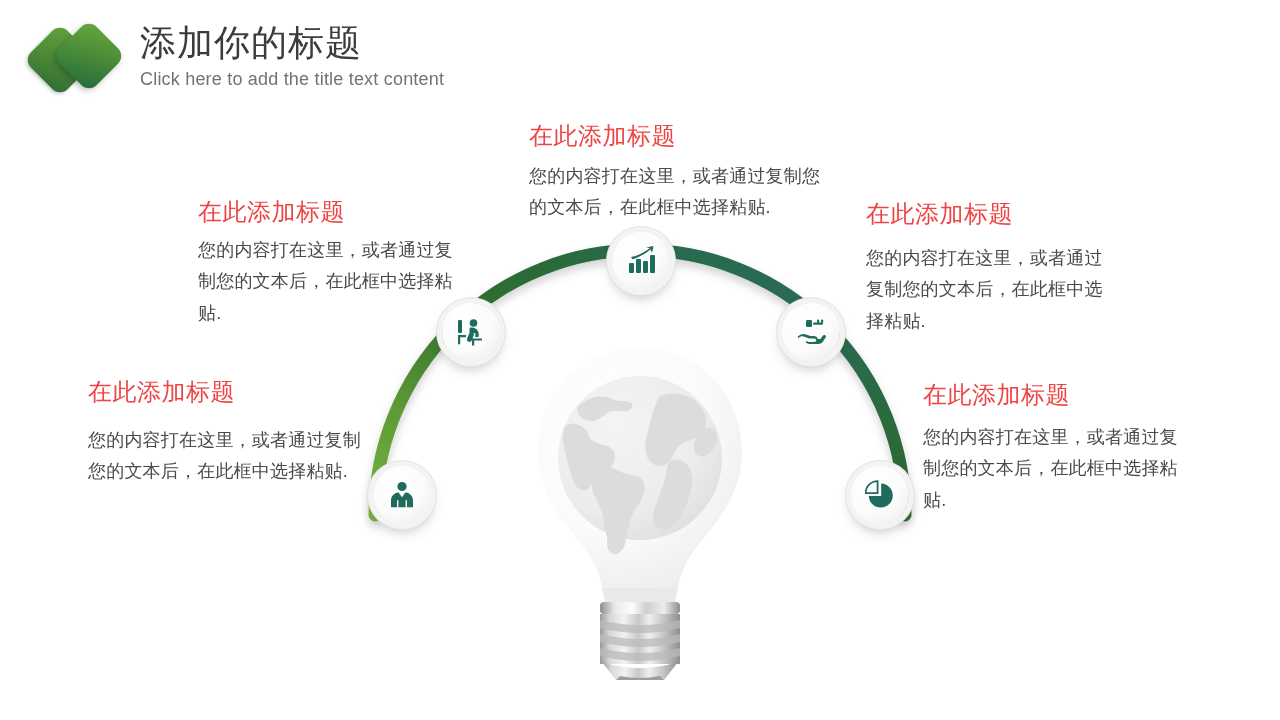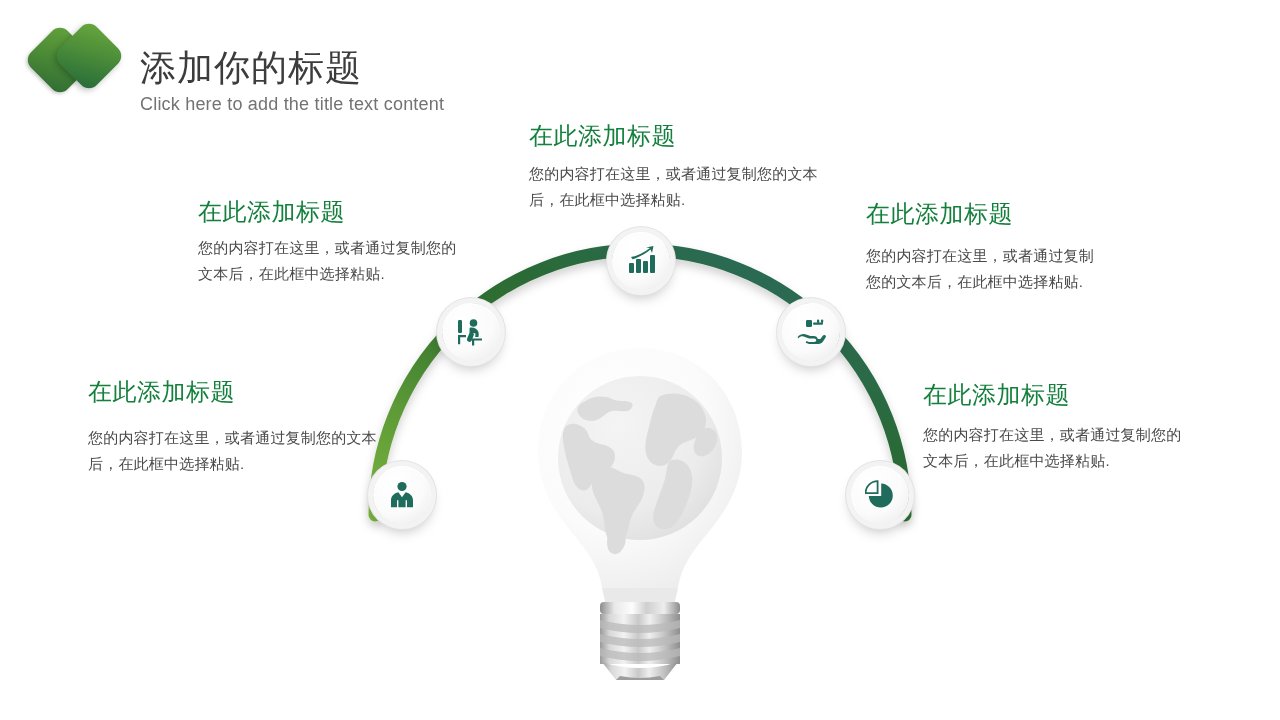--- a/index.html
+++ b/index.html
@@ -16,21 +16,21 @@
   .logo .dia{
     position:absolute;width:52px;height:52px;border-radius:11px;
     transform:rotate(45deg);
   }
   .logo .dia1{left:4px;top:12px;
     background:linear-gradient(150deg,#63a23c 0%,#4d8c36 45%,#2f6b34 100%);
     box-shadow:0 2px 4px rgba(0,0,0,.22);}
   .logo .dia2{left:33px;top:8px;
     background:linear-gradient(150deg,#6aa83f 0%,#4f9039 40%,#256a3a 100%);
     box-shadow:0 3px 6px rgba(0,0,0,.25);}
-  .title-wrap{position:absolute;left:140px;top:22px;margin-top:25px;}
+  .title-wrap{position:absolute;left:140px;top:22px;}
   .main-title{
     font-size:36px;color:#3c3c3c;letter-spacing:1px;line-height:1.15;
     font-weight:400;margin:0;
   }
   .sub-title{
     font-size:18px;color:#737373;margin:6px 0 0 0;font-weight:400;
     letter-spacing:.2px;
   }
 
   
@@ -55,25 +55,25 @@
   .node svg{display:block;}
   .n-top{left:612px;top:232px;}
   .n-upleft{left:442px;top:303px;}
   .n-upright{left:782px;top:303px;}
   .n-botleft{left:373px;top:466px;}
   .n-botright{left:851px;top:466px;}
 
   
   .blk{position:absolute;}
   .blk h3{
-    margin:0 0 8px 0;font-size:24px;font-weight:400;color:#15803d;
+    margin:0 0 8px 0;font-size:24px;font-weight:400;color:#ef4444;
     letter-spacing:.5px;line-height:1.2;
   }
   .blk p{
-    margin:0;font-size:15px;line-height:1.75;color:#4a4a4a;
+    margin:0;font-size:18px;line-height:1.75;color:#4a4a4a;
     letter-spacing:.2px;font-weight:400;
   }
   .blk.right h3,.blk.right p{text-align:left;}
 
   .b-top{left:529px;top:122px;width:300px;}
   .b-upleft{left:198px;top:198px;width:268px;}
   .b-left{left:88px;top:378px;width:290px;}
   .b-upright{left:866px;top:200px;width:240px;}
   .b-botright{left:923px;top:381px;width:262px;}
   .b-top h3{margin-bottom:10px;}

